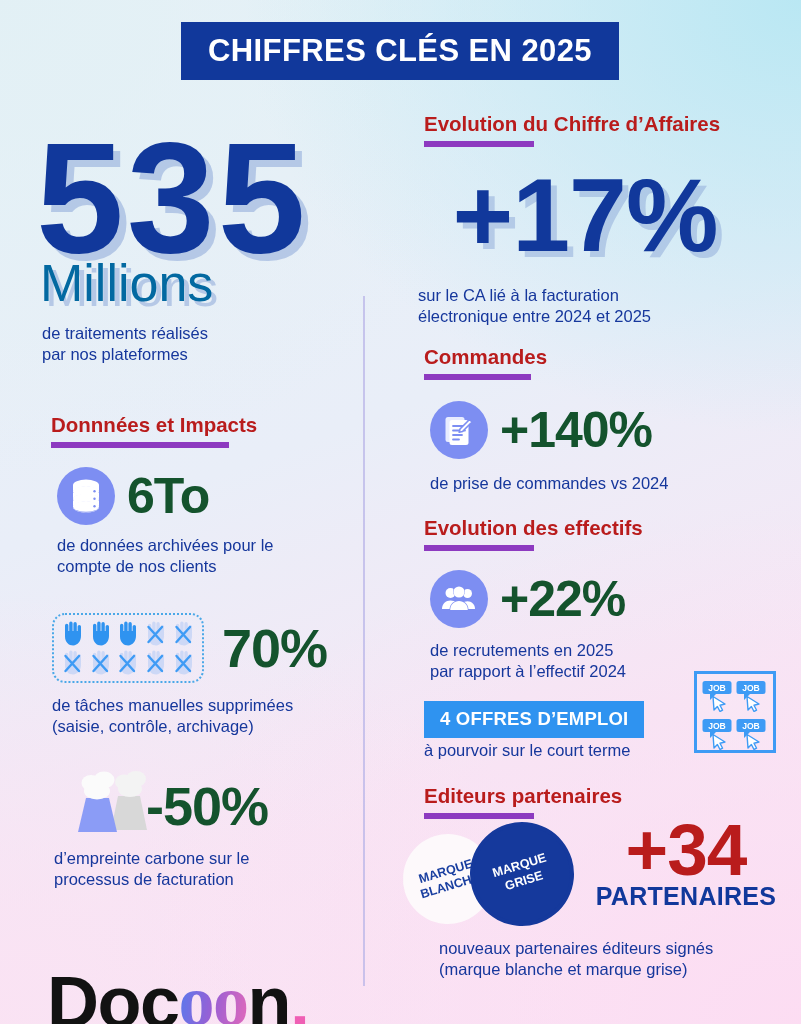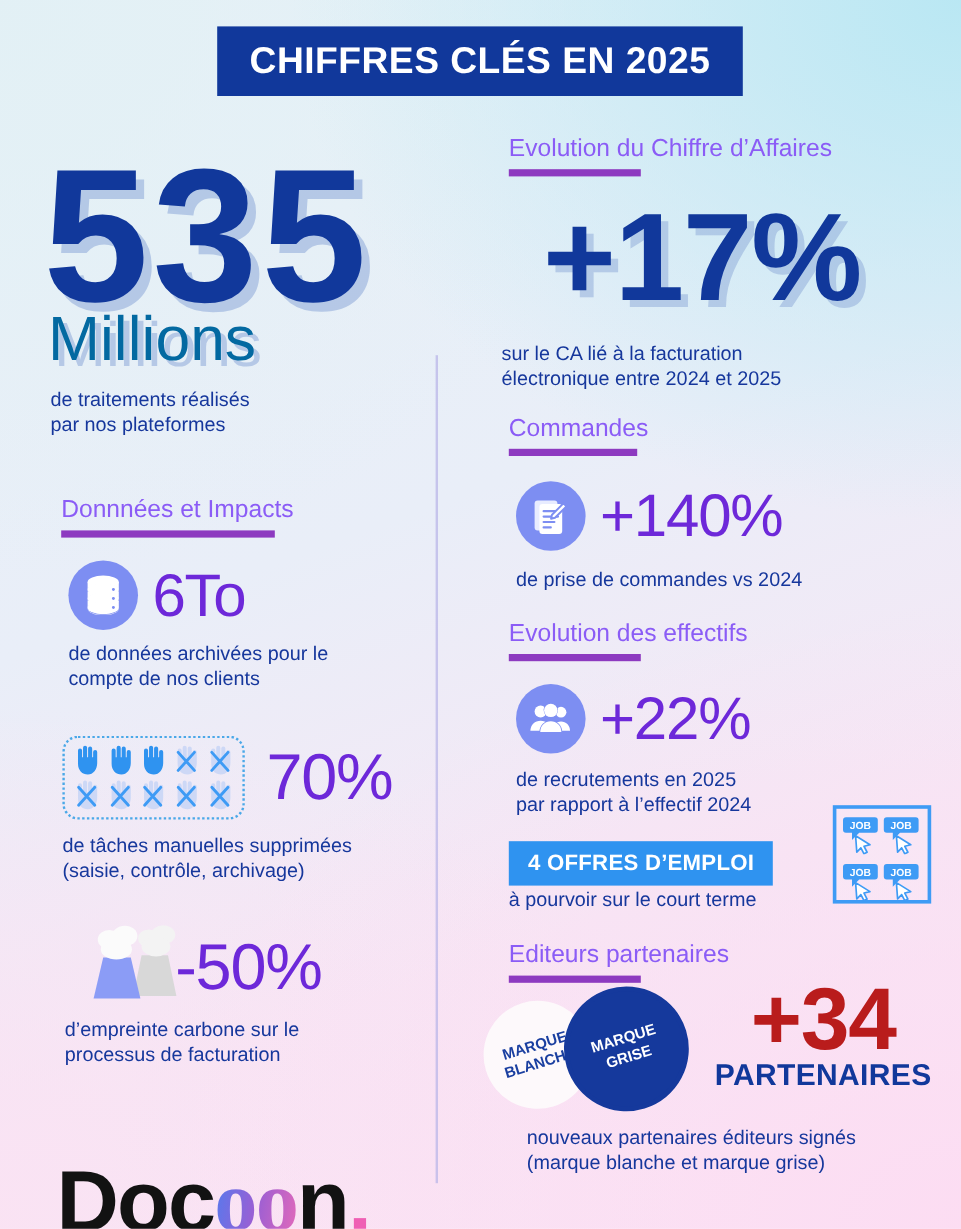--- a/index.html
+++ b/index.html
@@ -26,21 +26,21 @@
     color:#fff; font-size:31px; font-weight:bold; letter-spacing:.4px;
   }
 
   
   .divider{ position:absolute; left:363px; top:296px; width:2px; height:690px;
             background:#b9b6e8; opacity:.75; }
 
   
   .sub{ color:#16379c; font-size:16.5px; line-height:1.28; }
   .sect{ position:absolute; }
-  .sect .h{ color:#8b5cf6; font-size:20.5px; font-weight:normal; white-space:nowrap; }
+  .sect .h{ color:#b91c1c; font-size:20.5px; font-weight:bold; white-space:nowrap; }
   .sect .rule{ height:6px; background:#8d3ac0; margin-top:5px; }
 
   
   .hero{ position:absolute; left:36px; top:124px; }
   .hero .num{
     font-size:158px; font-weight:bold; color:#11389b; line-height:.93;
     letter-spacing:3px;
     text-shadow:7px 7px 0 rgba(140,168,216,.55);
   }
   .hero .mil{
@@ -55,21 +55,21 @@
   .hero17 .num{
     font-size:104px; font-weight:bold; color:#11389b; line-height:1;
     letter-spacing:-1px; text-align:center; width:334px;
     text-shadow:6px 6px 0 rgba(140,168,216,.5);
   }
   .hero17 .cap{ margin-top:18px; }
 
   
   .stat{ position:absolute; }
   .stat .row{ display:flex; align-items:center; gap:12px; }
-  .stat .val{ font-size:50px; font-weight:normal; color:#6d28d9; line-height:1;
+  .stat .val{ font-size:50px; font-weight:bold; color:#14532d; line-height:1;
               letter-spacing:-1px; }
   .stat .cap{ margin-top:10px; }
 
   .circ{ width:58px; height:58px; border-radius:50%; background:#7d8ef2;
          display:flex; align-items:center; justify-content:center; flex:0 0 auto; }
 
   
   .hands-box{
     width:152px; height:70px; border:2.5px dotted #4aa8e8; border-radius:13px;
     display:grid; grid-template-columns:repeat(5,1fr); grid-template-rows:repeat(2,1fr);

